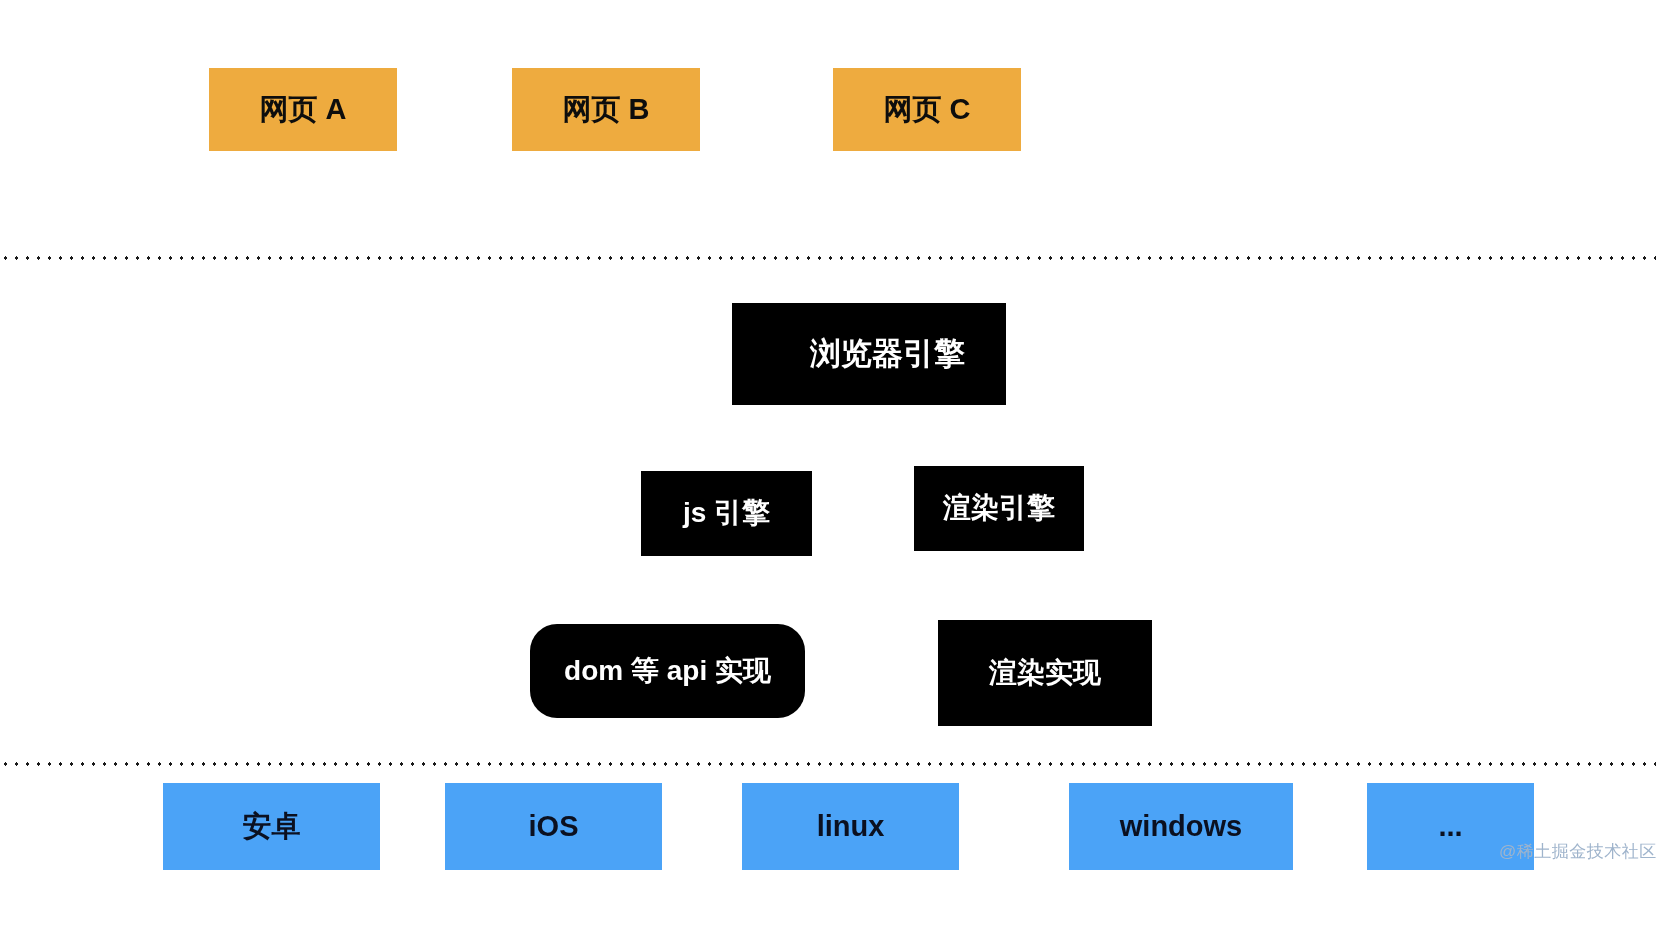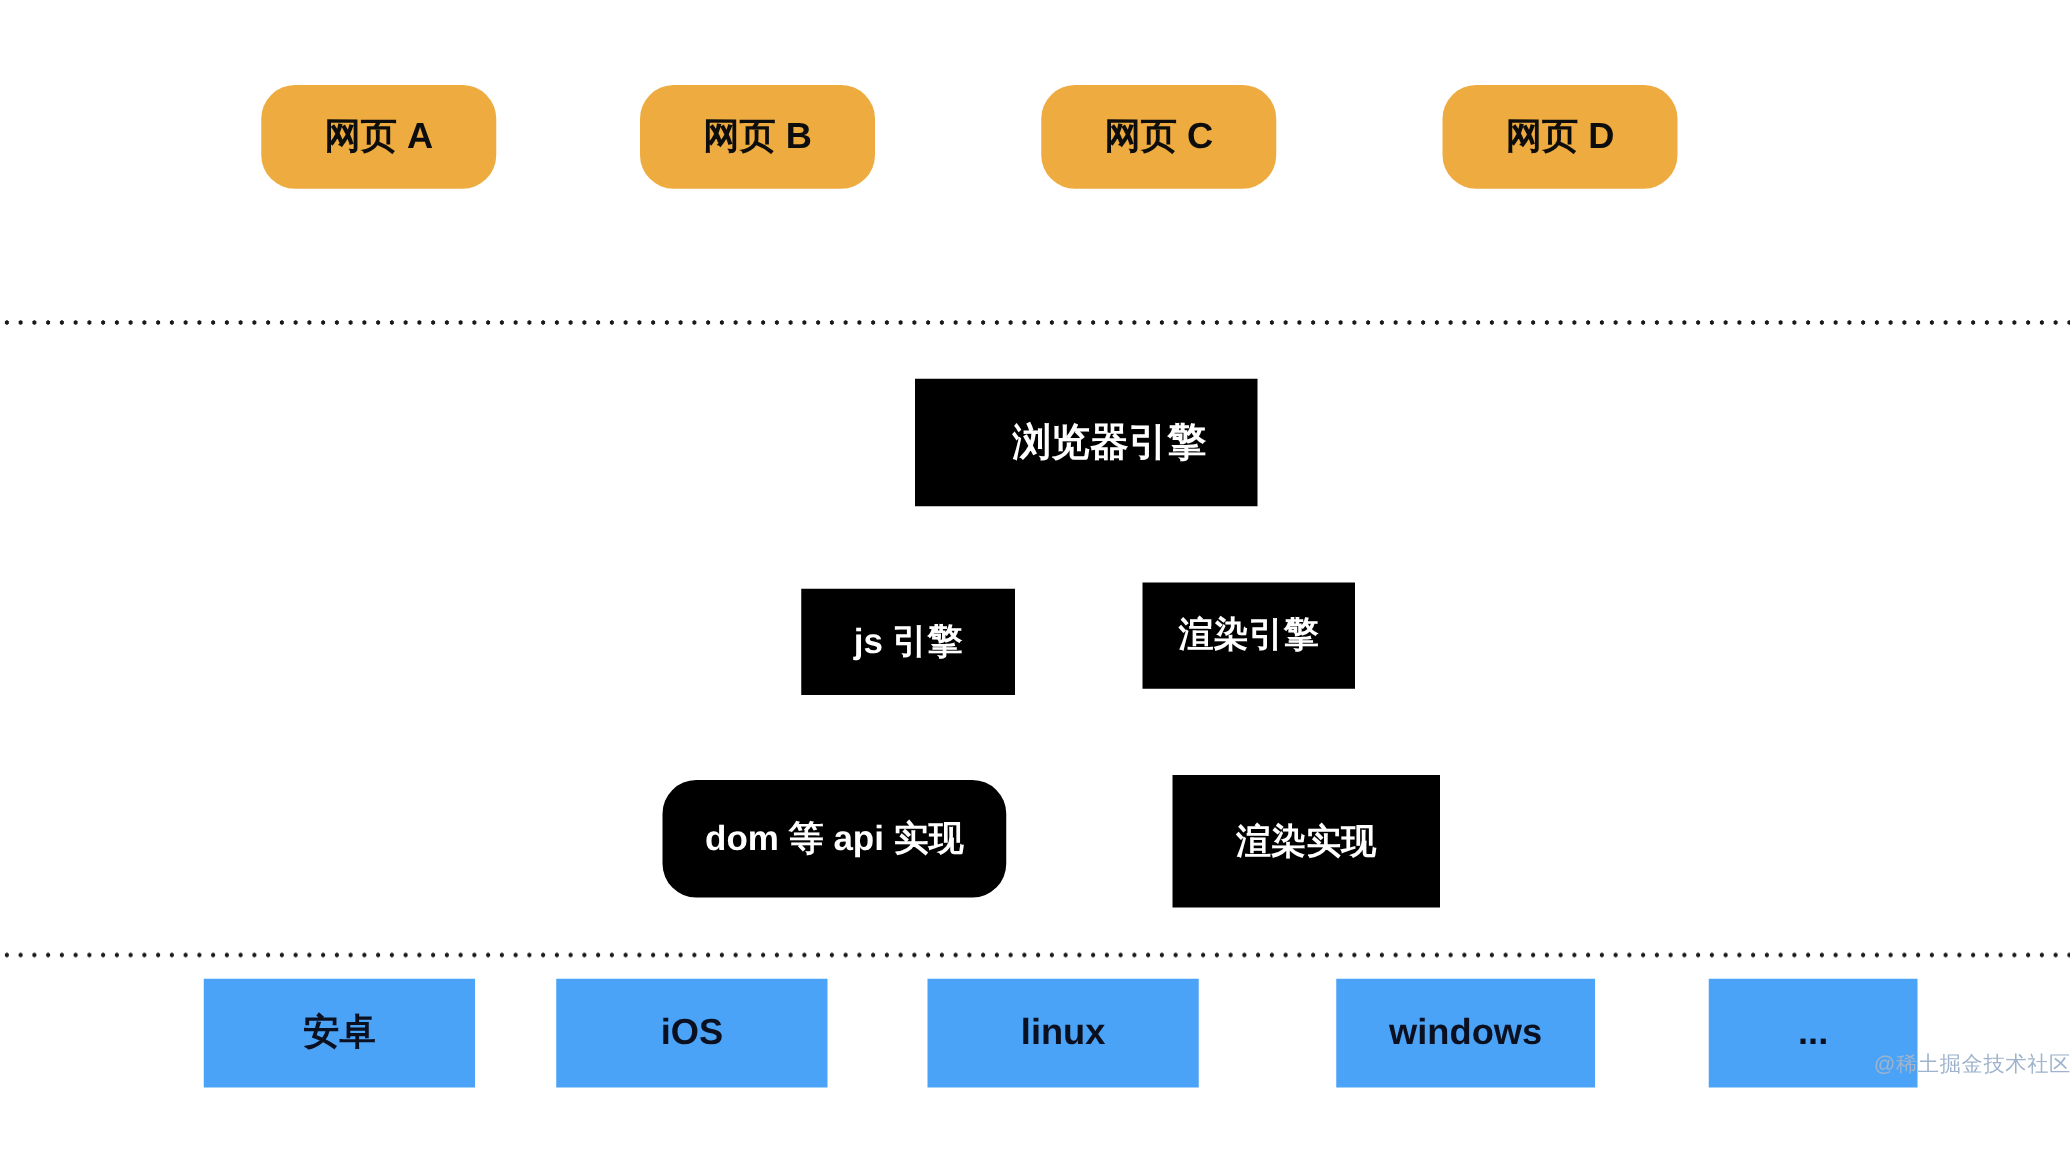--- a/index.html
+++ b/index.html
@@ -24,21 +24,20 @@
     justify-content: center;
     box-sizing: border-box;
     text-align: center;
     line-height: 1.1;
   }
   .box-page {
     background: #eeab3f;
     color: #0d0d0d;
     font-size: 29px;
     font-weight: 700;
-    border-radius: 27px;
   }
   .box-engine {
     background: #000000;
     color: #ffffff;
     font-weight: 700;
   }
   .box-os {
     background: #4ba3f7;
     color: #0b1020;
     font-size: 29px;
@@ -72,33 +71,32 @@
   
   #browser-engine { left: 732px; top: 303px; width: 274px; height: 102px; font-size: 31px; padding-left: 37px; }
   #js-engine      { left: 641px; top: 471px; width: 171px; height: 85px; font-size: 28px; }
   #render-engine  { left: 914px; top: 466px; width: 170px; height: 85px; font-size: 28px; }
   #dom-api-impl   { left: 530px; top: 624px; width: 275px; height: 94px; font-size: 28px; border-radius: 27px; }
   #render-impl    { left: 938px; top: 620px; width: 214px; height: 106px; font-size: 28px; }
   
   #os-android { left: 163px;  top: 783px; width: 217px; height: 87px; }
   #os-ios     { left: 445px;  top: 783px; width: 217px; height: 87px; }
   #os-linux   { left: 742px;  top: 783px; width: 217px; height: 87px; }
-  #os-windows { left: 1069px; top: 783px; width: 207px; height: 87px; }
+  #os-windows { left: 1069px; top: 783px; width: 224px; height: 87px; }
   #os-other   { left: 1367px; top: 783px; width: 167px; height: 87px; }
   #watermark  { left: 1477px; top: 840px; margin-left: 22px; }
 </style>
 </head>
 <body>
 
 <div id="diagram">
 
   <div class="box box-page" id="page-a">网页 A</div>
   <div class="box box-page" id="page-b">网页 B</div>
   <div class="box box-page" id="page-c">网页 C</div>
-  <div class="box box-page" id="page-d">网页 D</div>
 
   <div class="divider" id="divider-top"></div>
 
   <div class="box box-engine" id="browser-engine">浏览器引擎</div>
 
   <div class="box box-engine" id="js-engine">js 引擎</div>
   <div class="box box-engine" id="render-engine">渲染引擎</div>
 
   <div class="box box-engine" id="dom-api-impl">dom 等 api 实现</div>
   <div class="box box-engine" id="render-impl">渲染实现</div>

